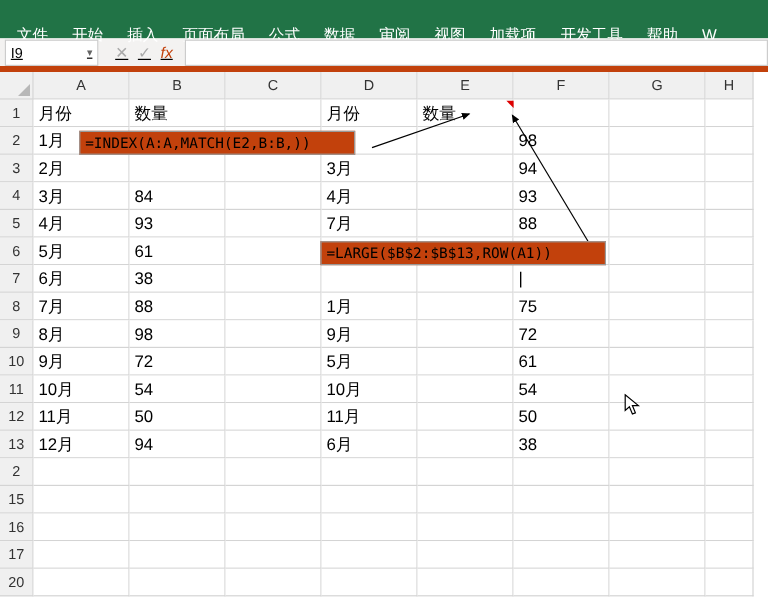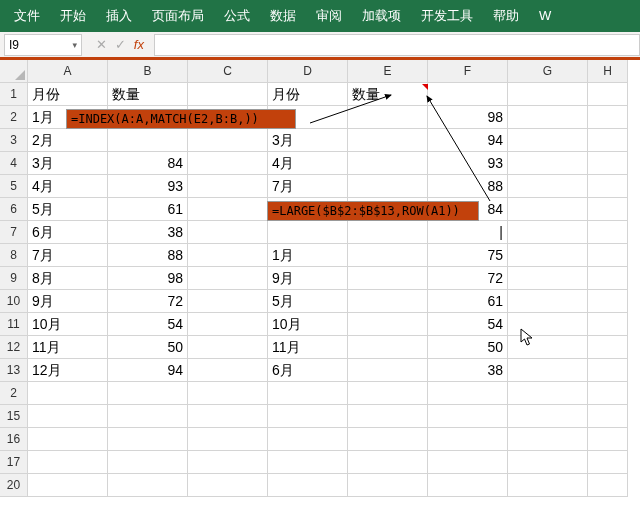--- a/index.html
+++ b/index.html
@@ -15,31 +15,32 @@
   .ribbon {
     background: #217346;
     height: 32px;
     display: flex;
     align-items: center;
     padding: 0 4px;
     color: #fff;
     font-size: 13px;
   }
   .ribbon-tab {
-    padding: 0 10px;
+    padding: 13px 10px;
     height: 32px;
     line-height: 32px;
     cursor: pointer;
   }
   .formula-bar {
     display: flex;
     align-items: center;
     height: 28px;
-    border-bottom: 3px solid #c2410c;
+    border-bottom: 5px solid #c2410c;
     background: #f3f2f1;
+    text-decoration: underline;
   }
   .name-box {
     width: 78px;
     height: 22px;
     background: #fff;
     border: 1px solid #ccc;
     display: flex;
     align-items: center;
     padding: 0 4px;
     margin: 0 4px;
@@ -93,21 +94,21 @@
   }
   .corner::after {
     content: "";
     position: absolute;
     right: 2px; bottom: 2px;
     border: 5px solid transparent;
     border-right-color: #b7b7b7;
     border-bottom-color: #b7b7b7;
   }
   .cell { background: #fff; }
-  .cell.num { text-align: right; }
+  .cell.num { }
   .tooltip {
     position: absolute;
     background: #c2410c;
     border: 1px solid #999;
     font-family: SimSun, monospace;
     font-size: 12px;
     padding: 2px 4px;
     z-index: 5;
     white-space: nowrap;
   }
@@ -138,20 +139,21 @@
 <body>
 
 <div class="ribbon" id="ribbon">
     <div class="ribbon-tab">文件</div>
     <div class="ribbon-tab">开始</div>
     <div class="ribbon-tab">插入</div>
     <div class="ribbon-tab">页面布局</div>
     <div class="ribbon-tab">公式</div>
     <div class="ribbon-tab">数据</div>
     <div class="ribbon-tab">审阅</div>
+    <div class="ribbon-tab">视图</div>
     <div class="ribbon-tab">加载项</div>
     <div class="ribbon-tab">开发工具</div>
     <div class="ribbon-tab">帮助</div>
     <div class="ribbon-tab">W</div>
   </div>
 
 <div class="formula-bar">
   <div class="name-box">
     <span>I9</span>
     <span class="name-box-chevron">▾</span>
@@ -333,21 +335,21 @@
       <div class="cell"></div>
       <div class="cell"></div>
       <div class="cell"></div>
       <div class="cell"></div>
       <div class="cell"></div>
       <div class="cell"></div>
       <div class="cell"></div>
     </div>
 
   <div class="tooltip" style="left:66px; top:49px; width:230px;">=INDEX(A:A,MATCH(E2,B:B,))</div>
-  <div class="tooltip" style="left:267px; top:141px; width:212px;">=LARGE($B$2:$B$13,ROW(A1))</div>
+  <div class="tooltip" style="left:267px; top:141px; width:238px;">=LARGE($B$2:$B$13,ROW(A1))</div>
 
   <div class="comment-mark" style="left:422px; top:24px;"></div>
 
   <svg class="overlay" width="640" height="460">
     <defs>
       <marker id="ah" markerWidth="8" markerHeight="8" refX="6" refY="3" orient="auto">
         <path d="M0,0 L7,3 L0,6 Z" fill="#000"></path>
       </marker>
     </defs>
     <line x1="310" y1="63" x2="391" y2="35" stroke="#000" stroke-width="1" marker-end="url(#ah)"></line>

